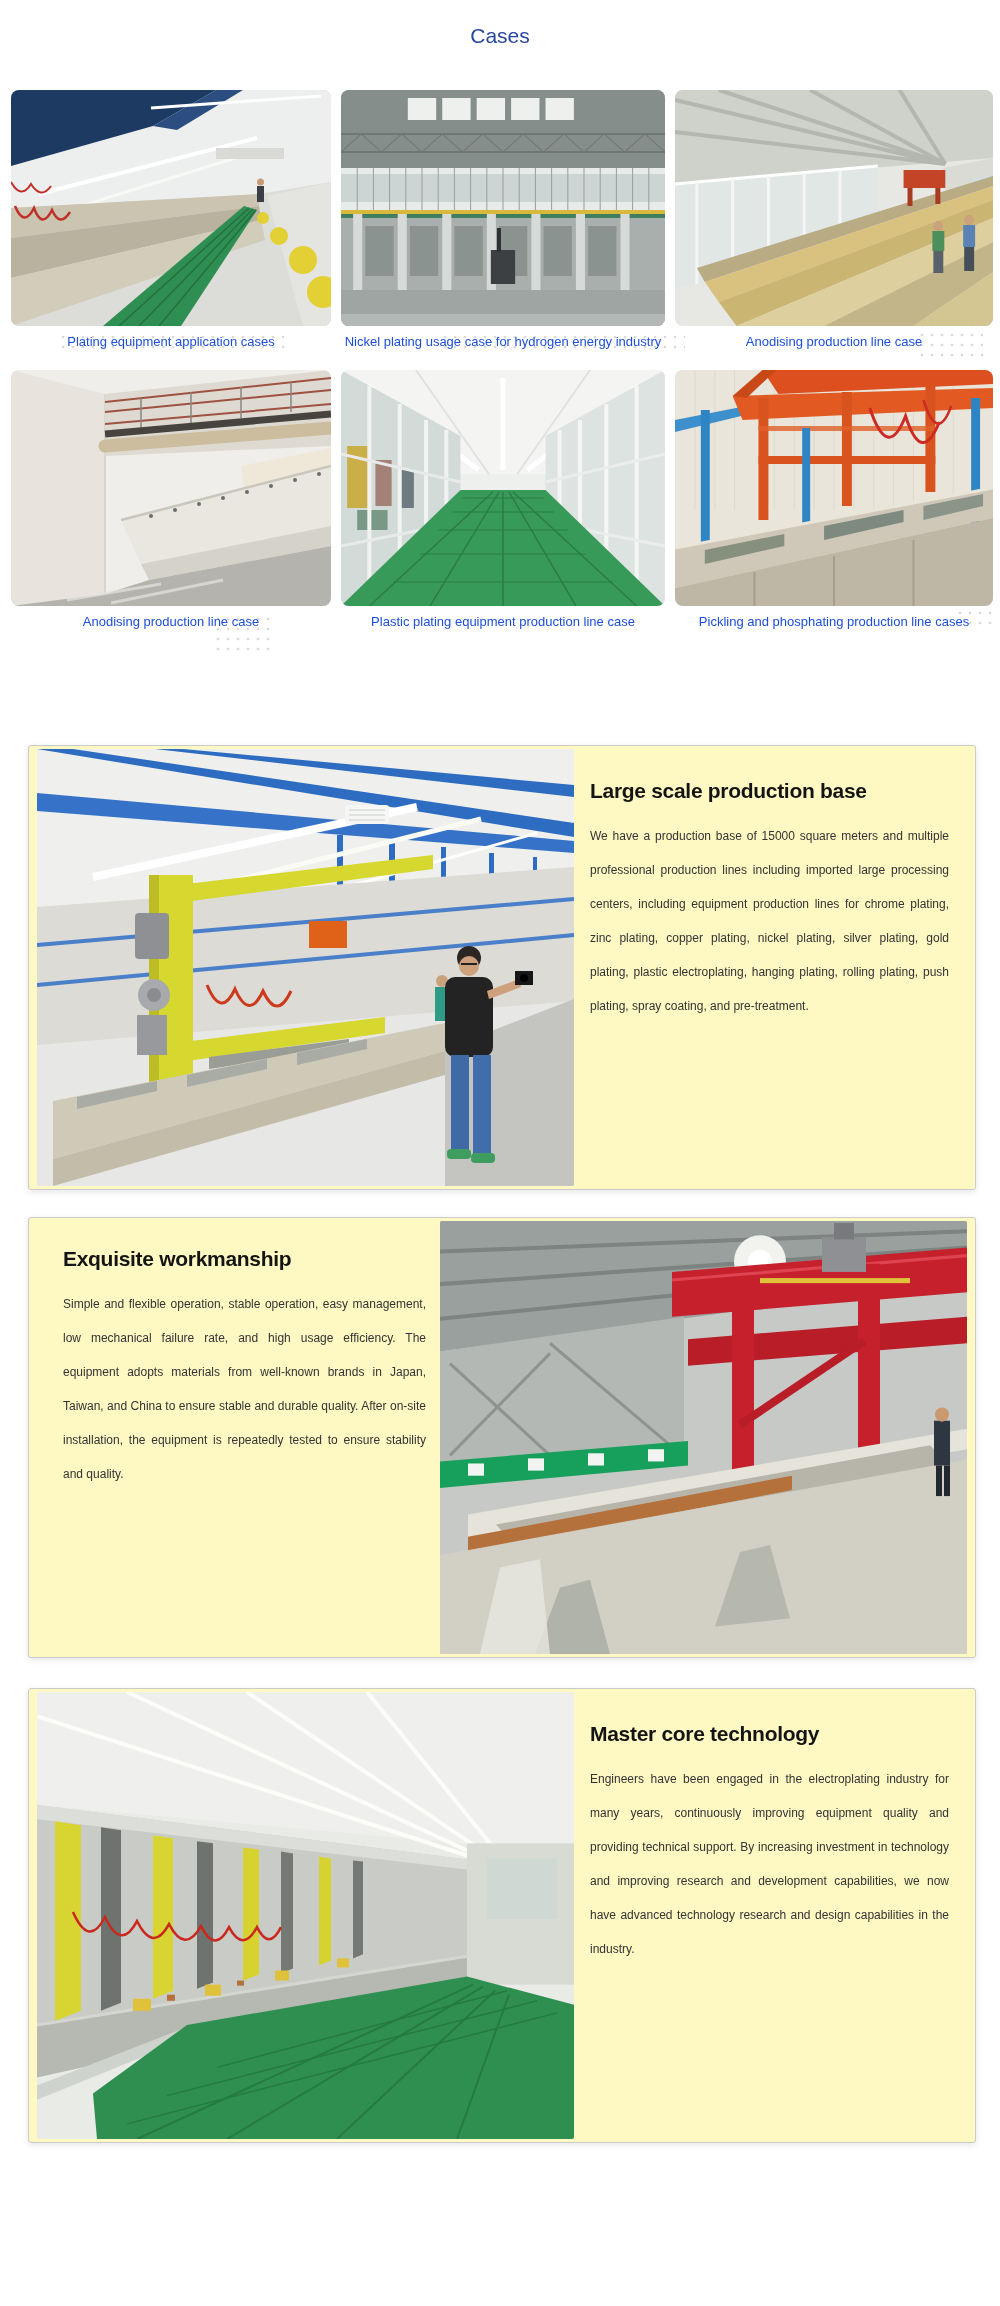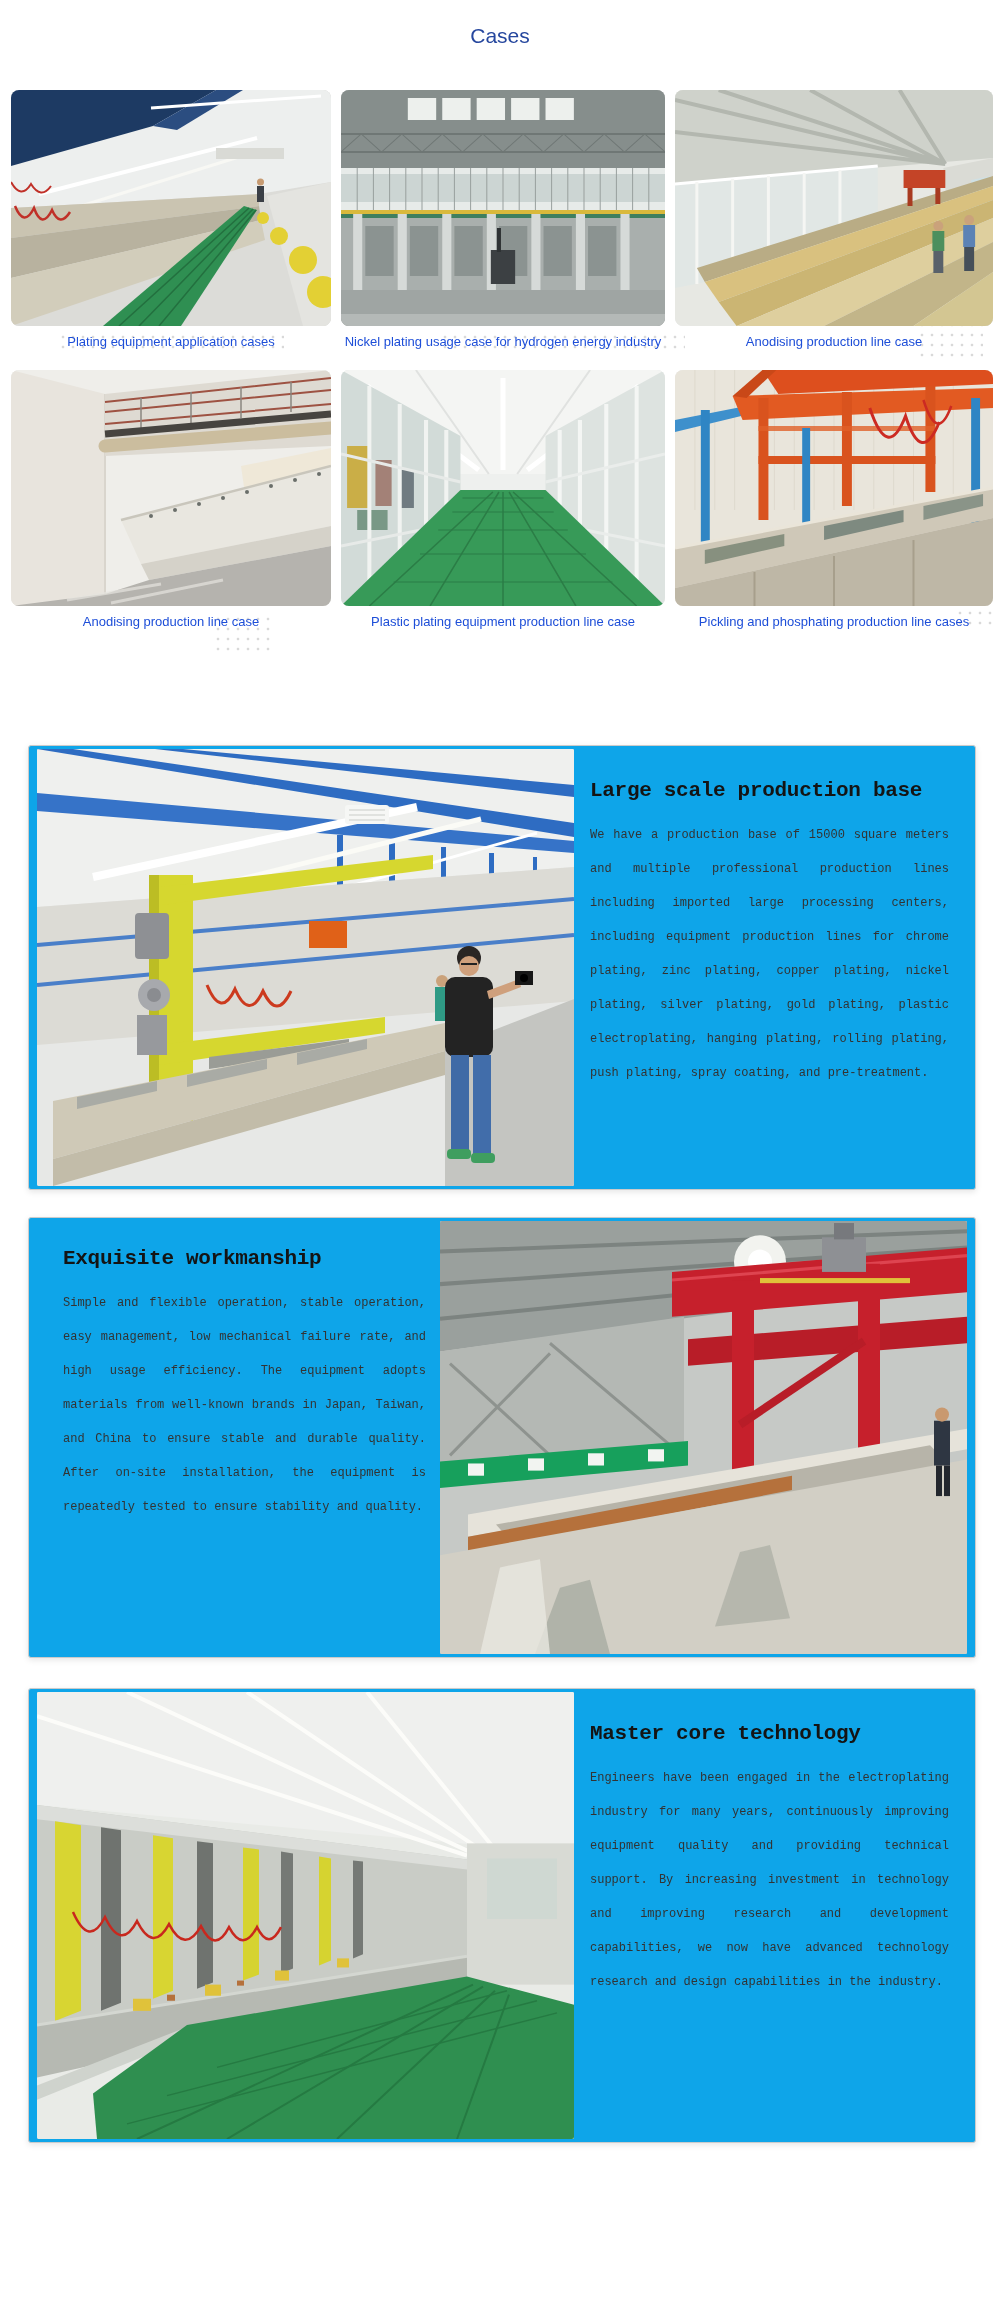--- a/index.html
+++ b/index.html
@@ -22,22 +22,22 @@
   figure.case{margin:0;}
   .case-img{height:236px;border-radius:8px;overflow:hidden;background:#e8e8e8;}
   .case-img svg{display:block;width:100%;height:100%;}
   .case-caption{margin-top:8px;text-align:center;font-size:13px;color:#1d4ed8;line-height:16px;}
 
   
   .adv-heading{position:absolute;top:670px;left:0;width:100%;text-align:center;
     font-size:26px;font-weight:bold;color:#151515;letter-spacing:-0.5px;}
 
   .card{position:absolute;left:28px;width:948px;box-sizing:border-box;
-    background:#0ea5e9;border:1px solid #cbcbcb;border-radius:3px;
-    box-shadow:0 2px 6px rgba(0,0,0,.10);padding:3px 8px;display:flex;font-family:Liberation Mono, monospace;}
+    background:#fef9c3;border:1px solid #cbcbcb;border-radius:3px;
+    box-shadow:0 2px 6px rgba(0,0,0,.10);padding:3px 8px;display:flex;}
   #card1{top:733px;height:445px;}
   #card2{top:1205px;height:441px;}
   #card3{top:1676px;height:455px;}
   .card-img{flex:none;height:100%;border-radius:2px;overflow:hidden;background:#dddddd;}
   #card1 .card-img{width:537px;}
   #card2 .card-img{width:527px;}
   #card3 .card-img{width:537px;}
   .card-img svg{display:block;width:100%;height:100%;}
   .card-text{flex:1;min-width:0;}
   #card1 .card-text{padding:30px 18px 0 16px;}

